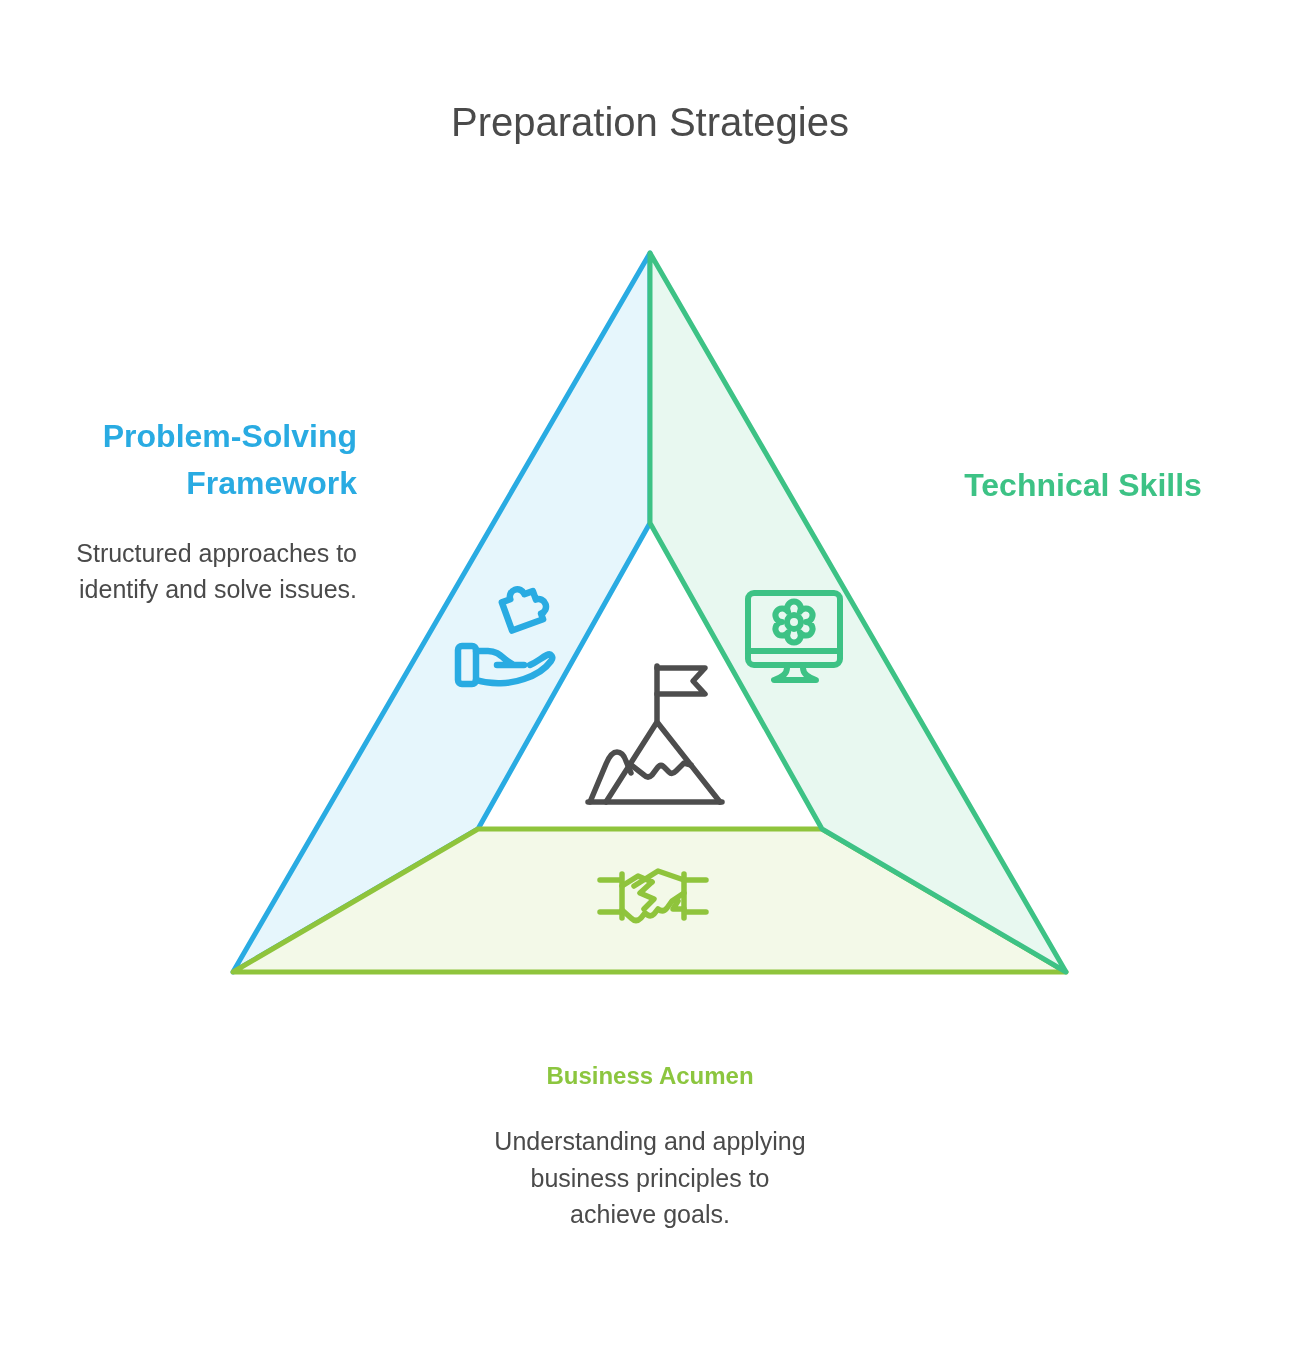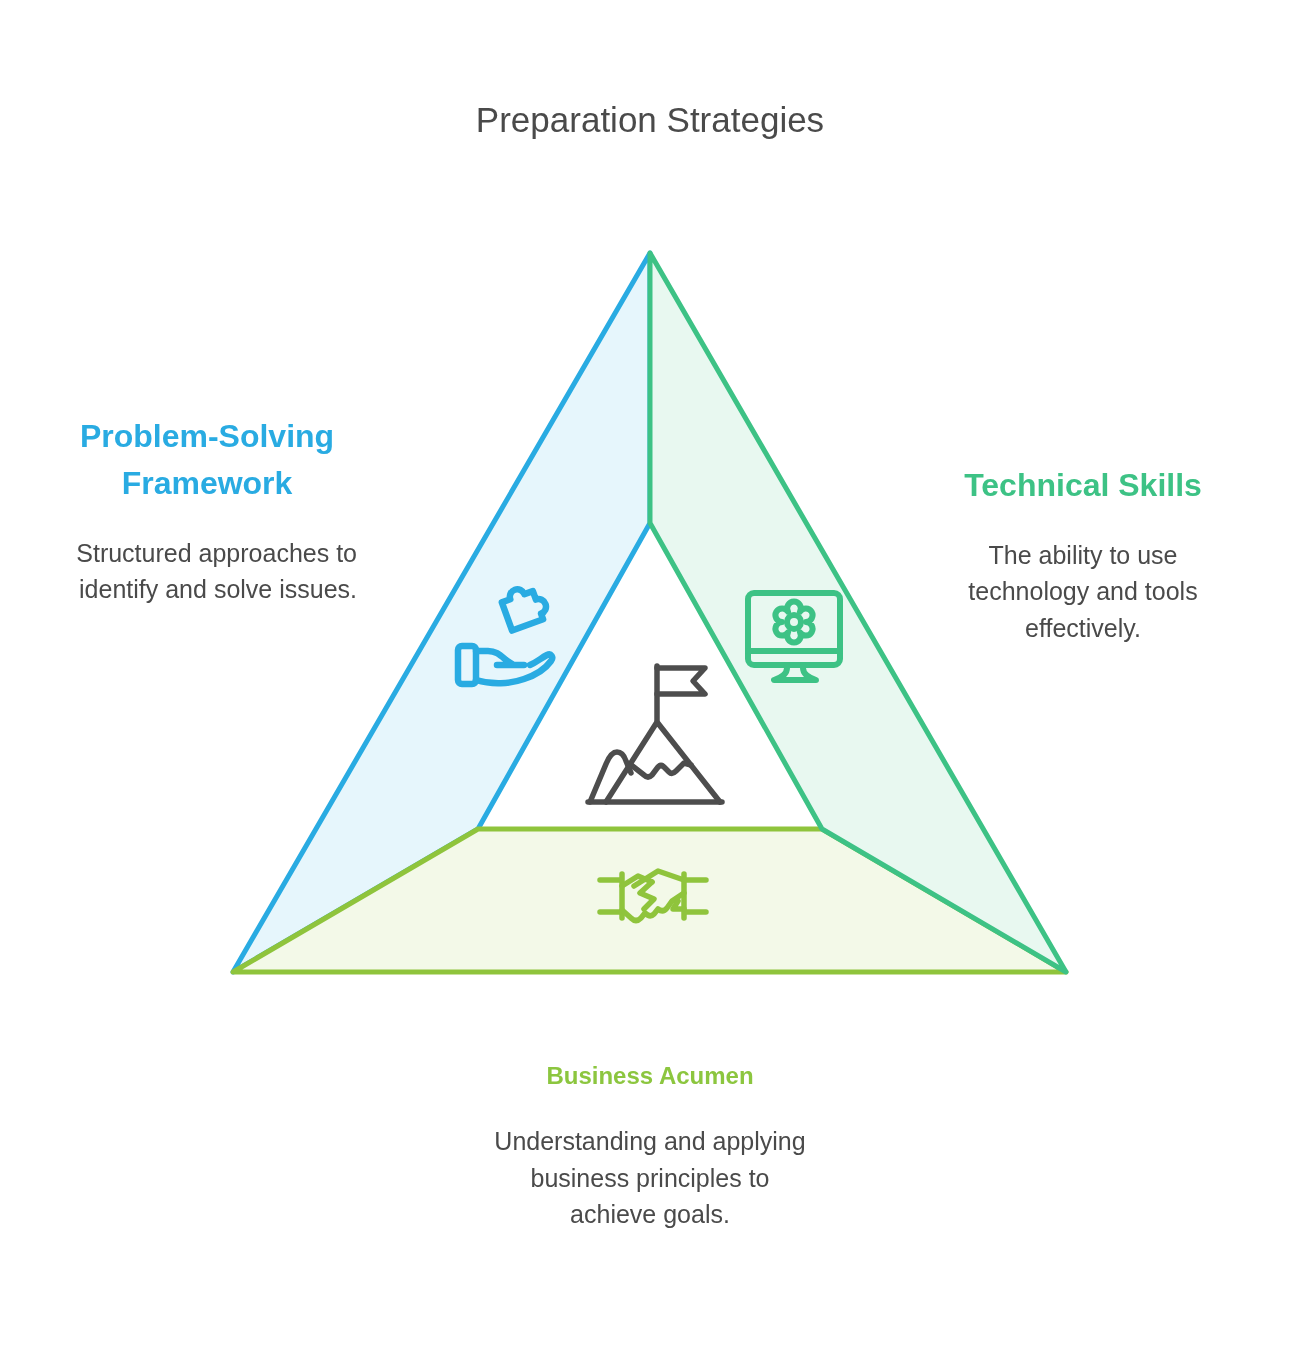--- a/index.html
+++ b/index.html
@@ -7,39 +7,39 @@
     position:relative;
     width:1300px;height:1372px;
     background:#fff;
     font-family:"Liberation Sans", sans-serif;
     overflow:hidden;
   }
   .page-title{
     position:absolute;
     top:100px;left:0;width:1300px;
     text-align:center;
-    font-size:35px;font-weight:500;
+    font-size:40px;font-weight:500;
     color:var(--text_dark,#4a4a4a);
     margin:0;
   }
   .diagram-svg{position:absolute;left:0;top:0;}
   .seg{stroke-width:5;stroke-linejoin:round;}
   .seg.blue{fill:var(--blue_fill,#e6f6fc);stroke:var(--blue,#29abe2);}
   .seg.lime{fill:var(--lime_fill,#f3f9e8);stroke:var(--lime,#8fc43c);}
   .seg.green{fill:var(--green_fill,#e8f8f0);stroke:var(--green,#3dc285);}
   .ic{fill:none;stroke-linecap:round;stroke-linejoin:round;}
   .ic.blue{stroke:var(--blue,#29abe2);stroke-width:6.5;}
   .ic.green{stroke:var(--green,#3dc285);stroke-width:6;}
   .ic.dark{stroke:var(--icon_dark,#4d4d4d);stroke-width:5.5;}
   .ic.lime{stroke:var(--lime,#8fc43c);stroke-width:5.5;}
   .label{position:absolute;}
   .label h2{margin:0;font-size:32px;font-weight:bold;line-height:1.47;}
   .label p{margin:28px 0 0 0;font-size:25px;line-height:1.45;color:var(--text_dark,#4a4a4a);}
   .label.left{left:57px;top:413px;width:300px;text-align:right;}
-  .label.left h2{color:var(--blue,#29abe2);text-align:center;}
+  .label.left h2{color:var(--blue,#29abe2);}
   .label.right{left:943px;top:462px;width:280px;text-align:center;}
   .label.right h2{color:var(--green,#3dc285);}
   .label.bottom{left:485px;top:1058px;width:330px;text-align:center;}
   .label.bottom h2{color:var(--lime_text,#8cc63f);font-size:24px;}
   .label.bottom p{margin-top:30px;}
 </style>
 </head>
 <body>
 
 <div class="page">
@@ -98,21 +98,20 @@
     </svg>
   </svg>
 
   <div class="label left">
     <h2>Problem-Solving Framework</h2>
     <p>Structured approaches to identify and solve issues.</p>
   </div>
 
   <div class="label right">
     <h2>Technical Skills</h2>
-    <p>The ability to use technology and tools effectively.</p>
   </div>
 
   <div class="label bottom">
     <h2>Business Acumen</h2>
     <p>Understanding and applying business principles to achieve goals.</p>
   </div>
 
 </div>
 
 </body></html>

